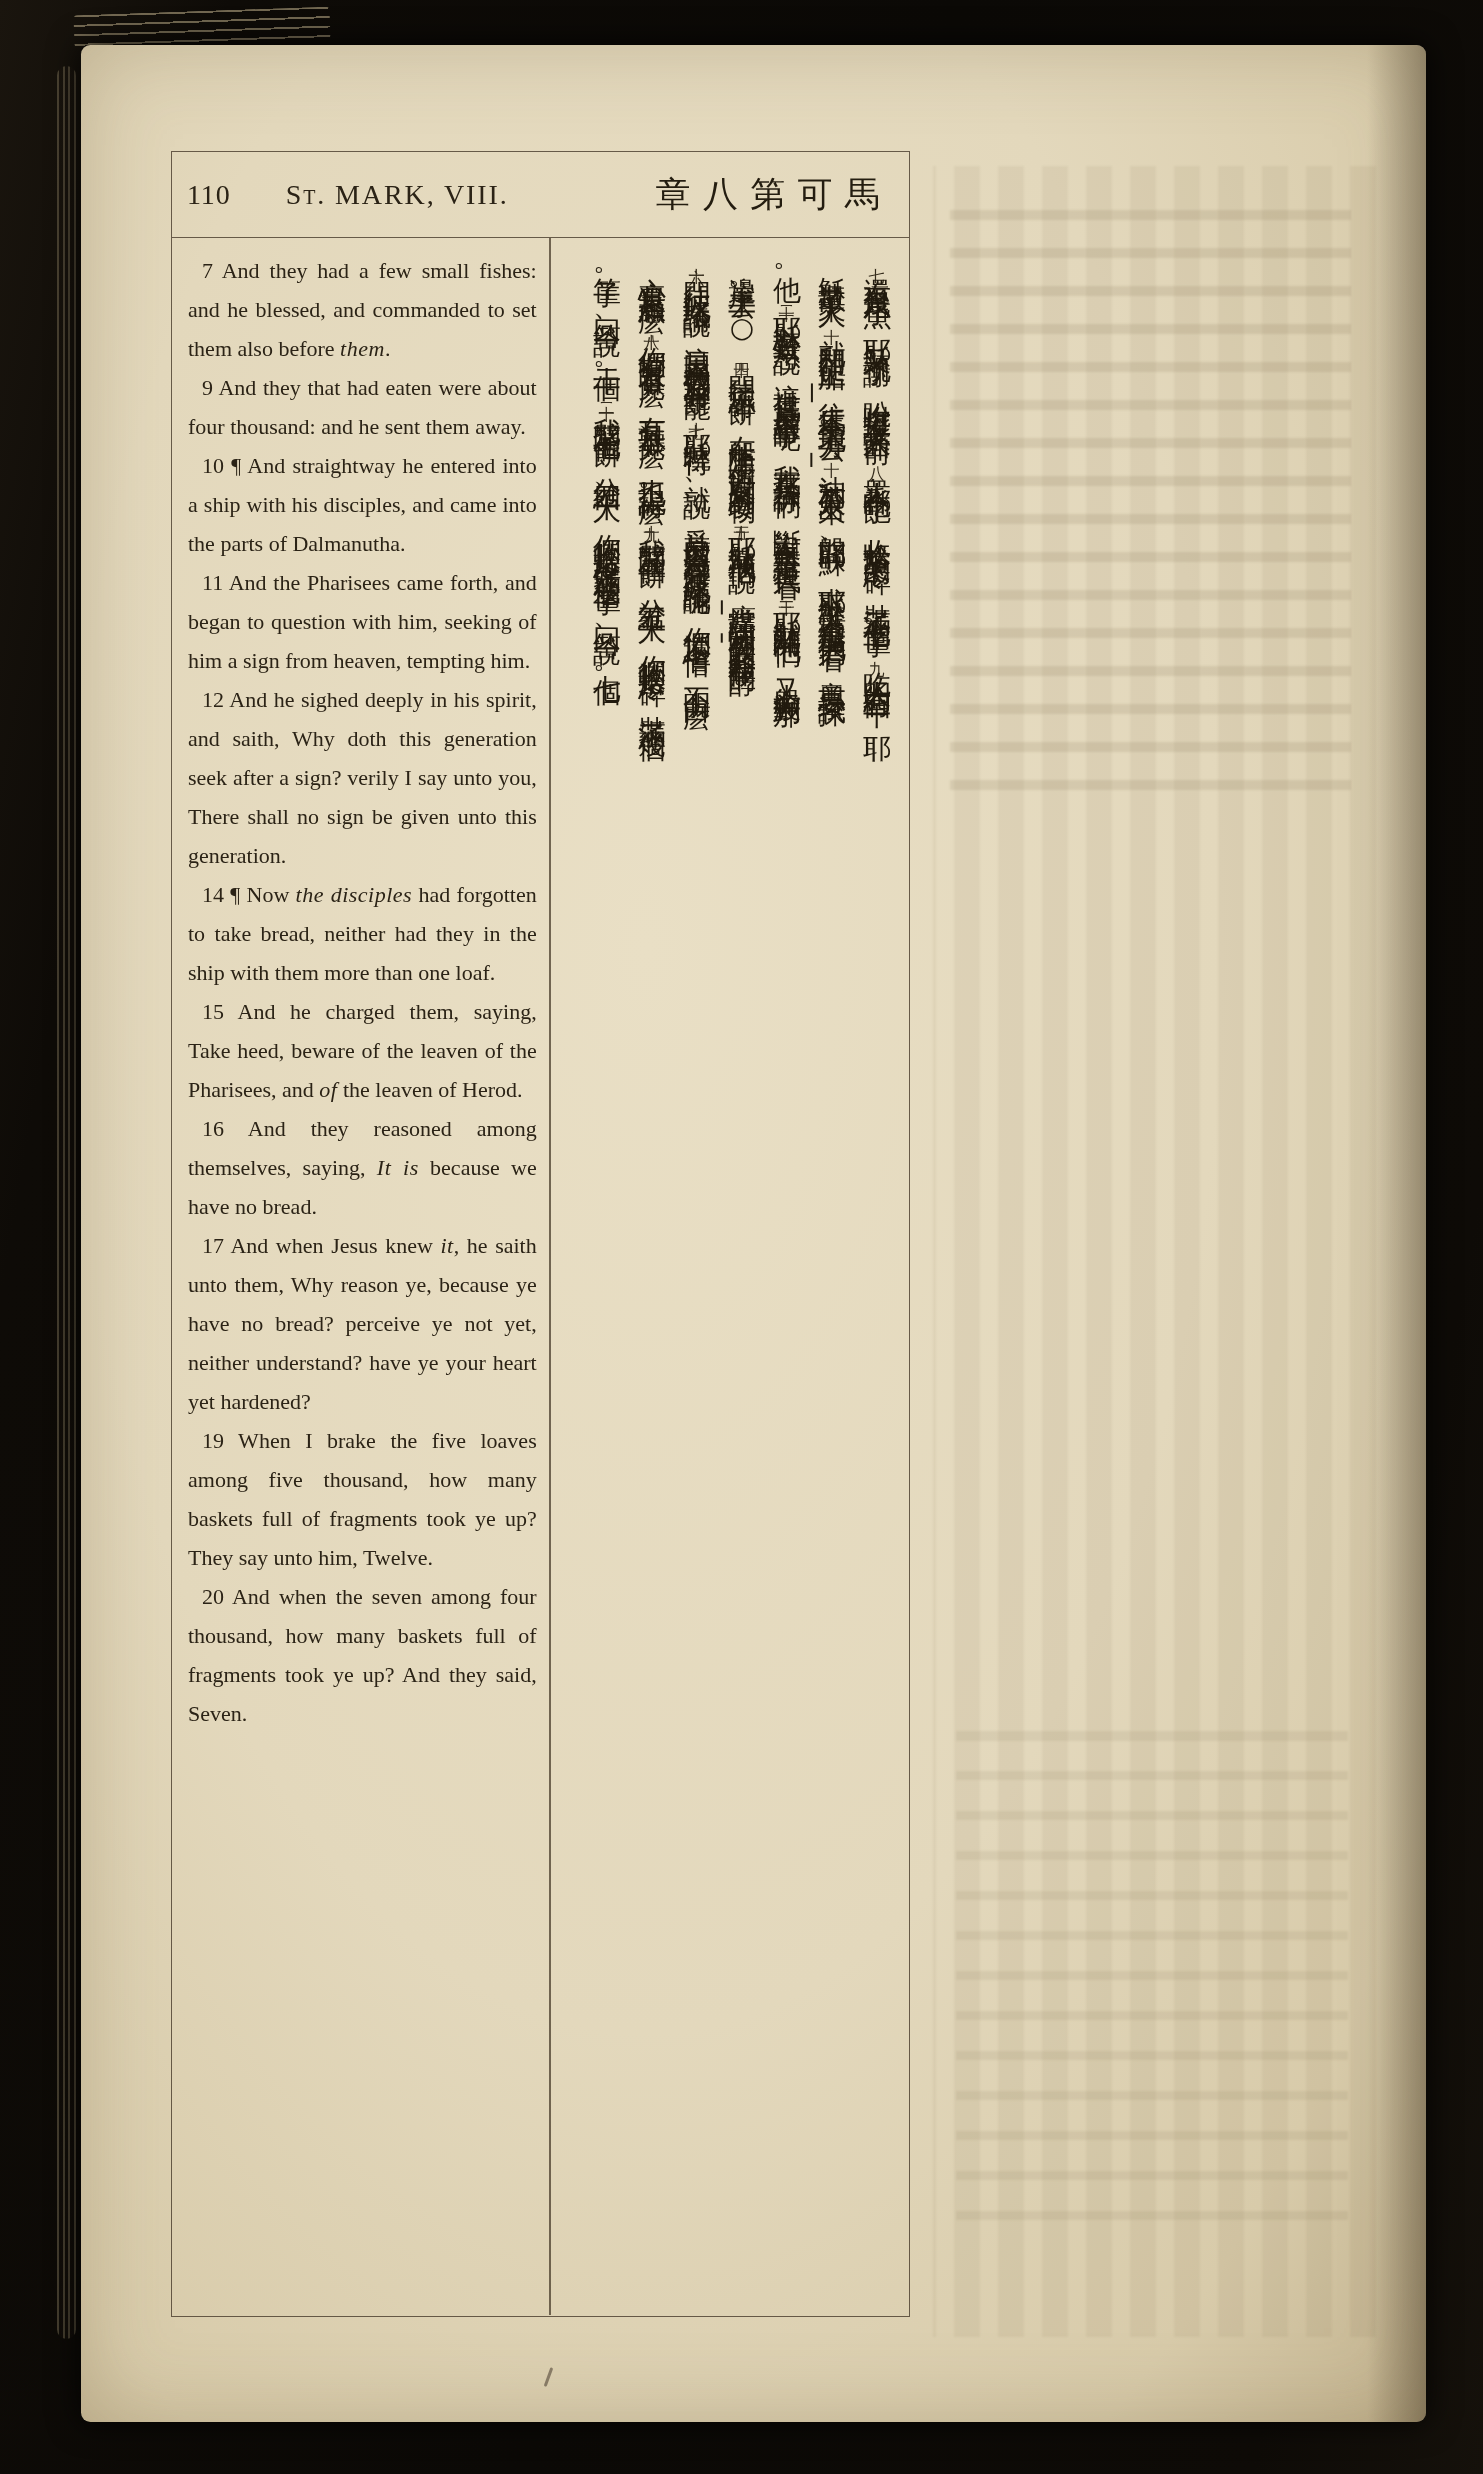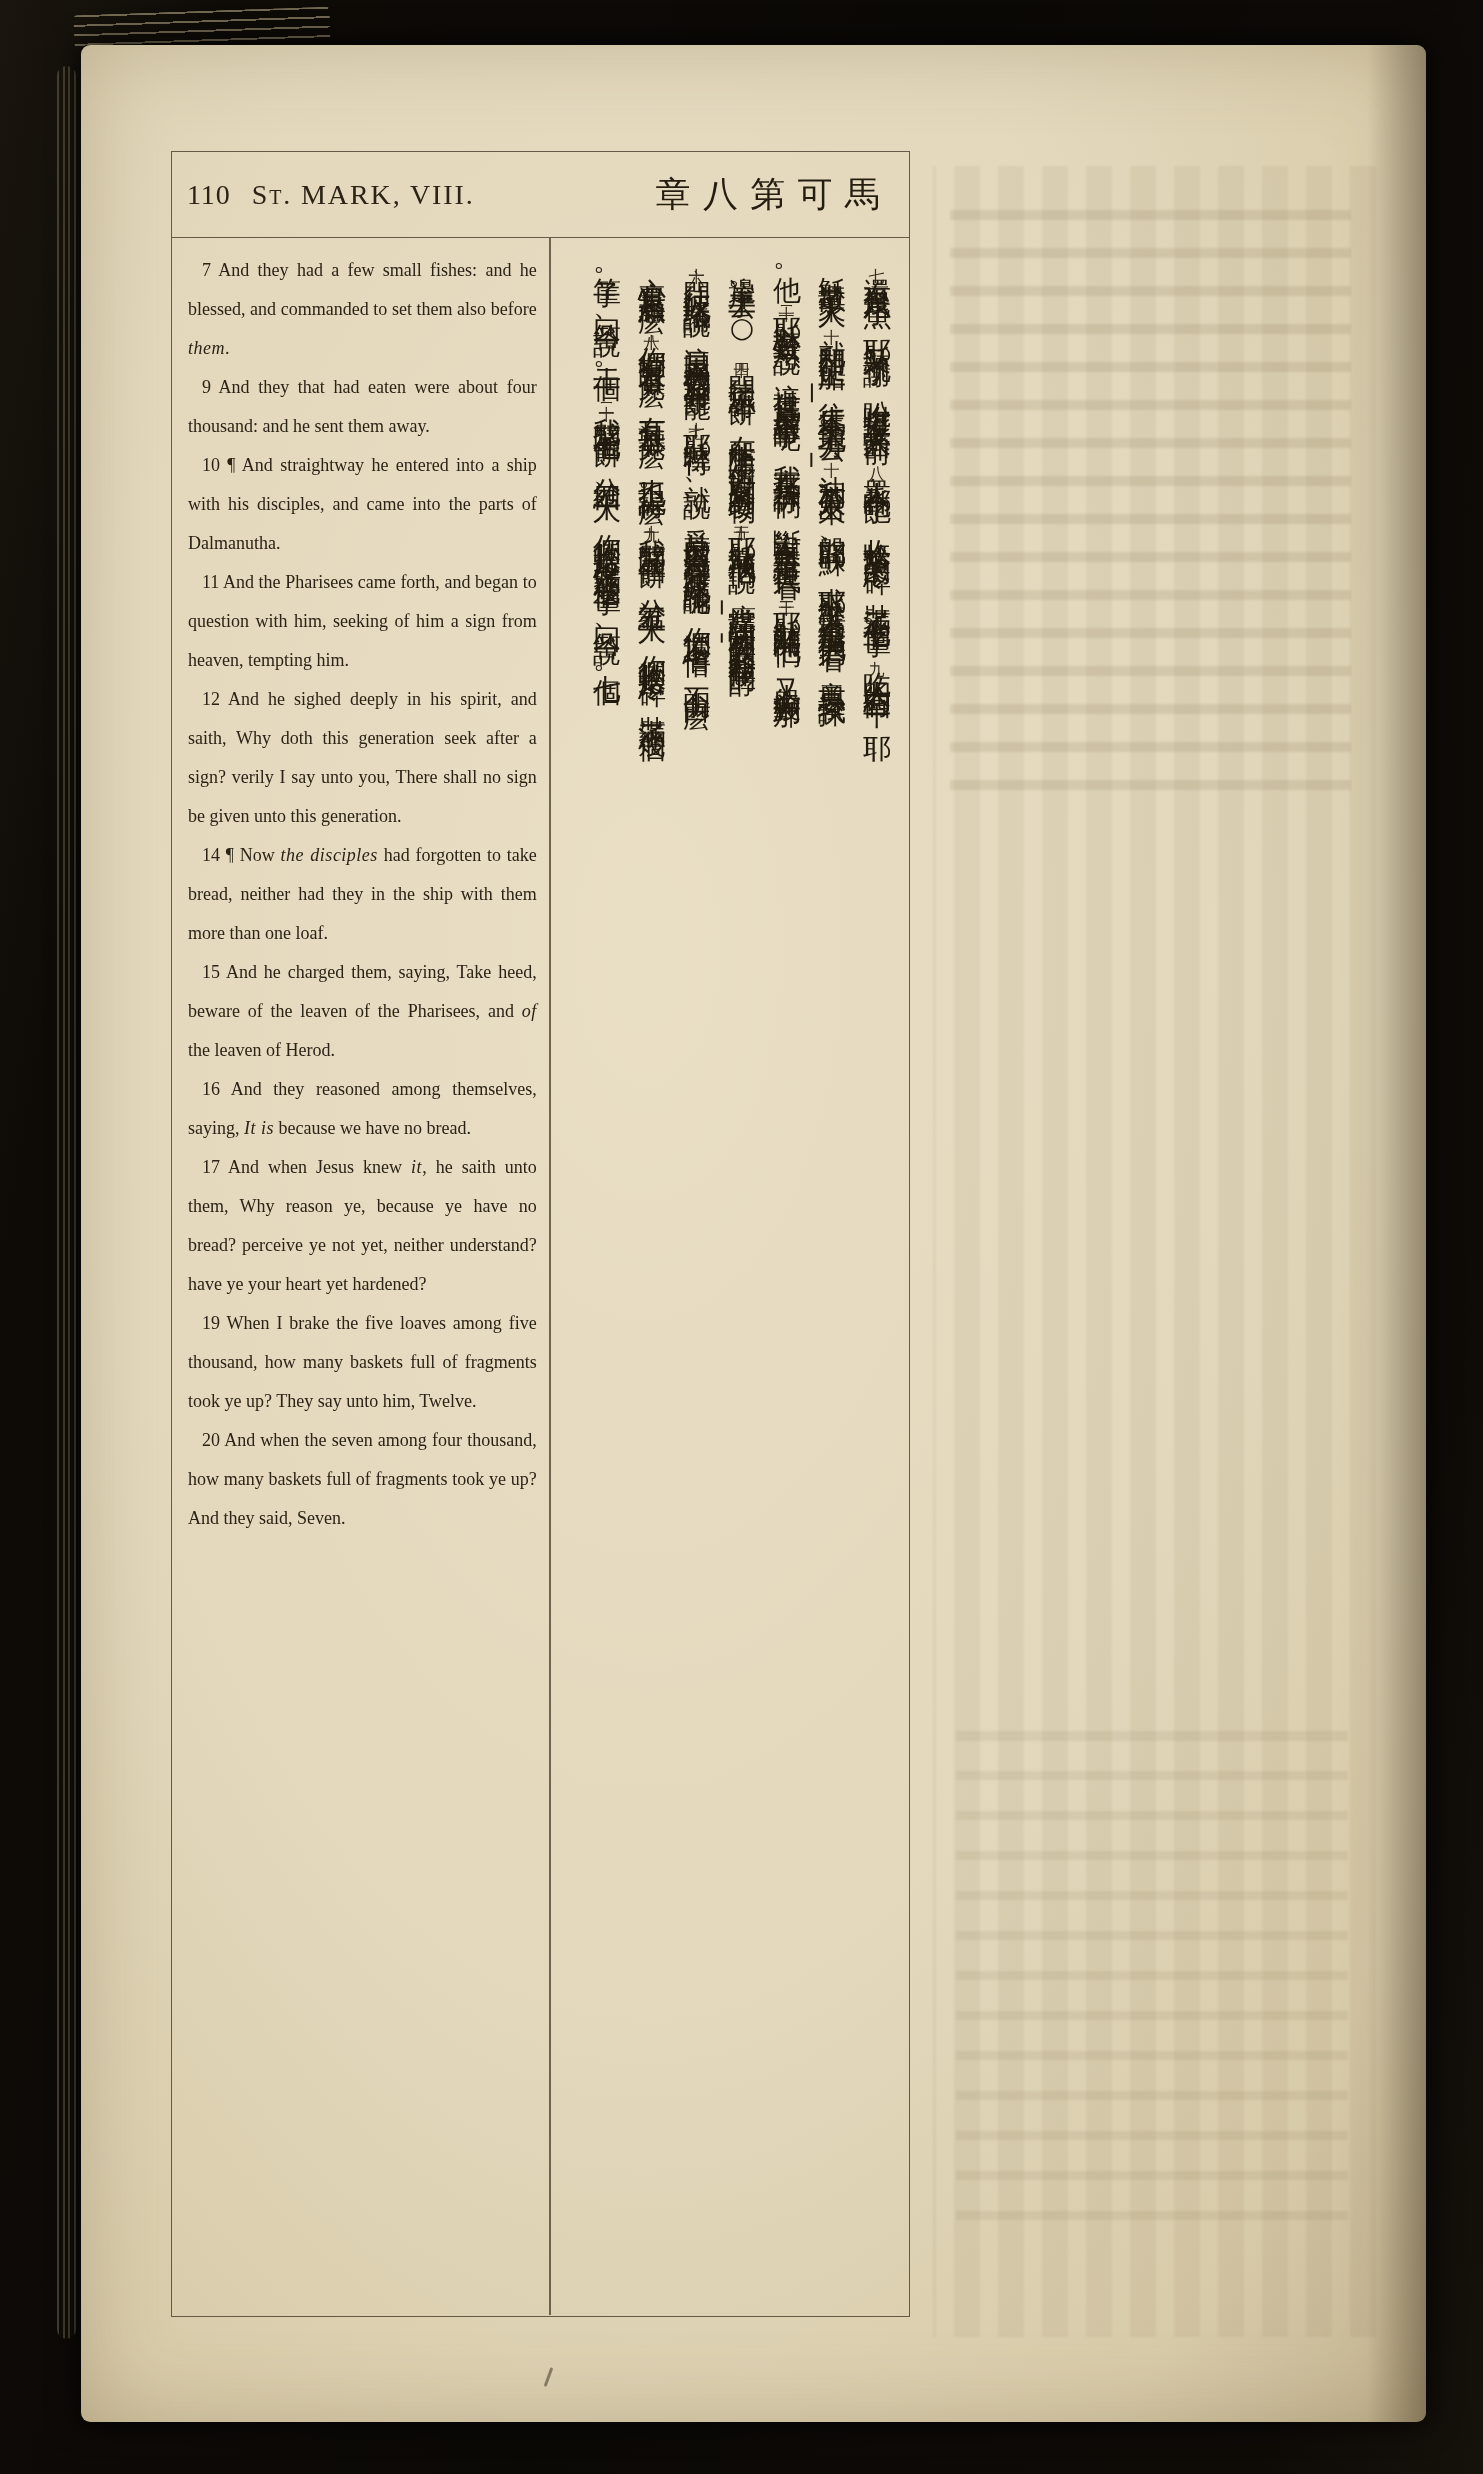--- a/index.html
+++ b/index.html
@@ -35,30 +35,30 @@
   .content-box{
     position:absolute;left:90px;top:106px;width:737px;height:2164px;
     border:1.9px solid rgba(66,54,38,0.78);
     box-sizing:content-box;
   }
   .header-row{
     height:85px;display:flex;justify-content:space-between;align-items:center;
     border-bottom:1.9px solid rgba(66,54,38,0.78);
     padding:0 15px 0 15px;color:#2b2316;
   }
-  .header-left{display:flex;align-items:baseline;}
+  .header-left{display:flex;align-items:baseline;gap:34px;}
   .page-number{font-size:28px;letter-spacing:0.9px;}
   .title-en{font-size:28px;letter-spacing:1.9px;font-variant:small-caps;margin-left:21px;}
   .title-zh{font-size:35px;letter-spacing:12.3px;color:#241d10;font-family:"DejaVu Serif",serif;padding-right:1.9px;margin-left:33px;}
   .columns{display:flex;height:2077px;}
   
   .english-column{
     width:377px;box-sizing:border-box;
     padding:13.3px 12.3px 0 16px;
-    font-size:18px;line-height:39px;text-align:justify;
+    font-size:22px;line-height:39px;text-align:justify;
     color:#2b2316;overflow:hidden;
   }
   .verse{margin:0;text-indent:14px;}
   .verse i{letter-spacing:0.5px;}
   .divider{width:1.9px;background:rgba(66,54,38,0.72);}
   
   .chinese-area{flex:1;box-sizing:border-box;padding:17px 9.5px 11.4px 3.8px;overflow:hidden;}
   .chinese-text{
     writing-mode:vertical-rl;height:2041px;width:100%;
     color:#211a0e;

